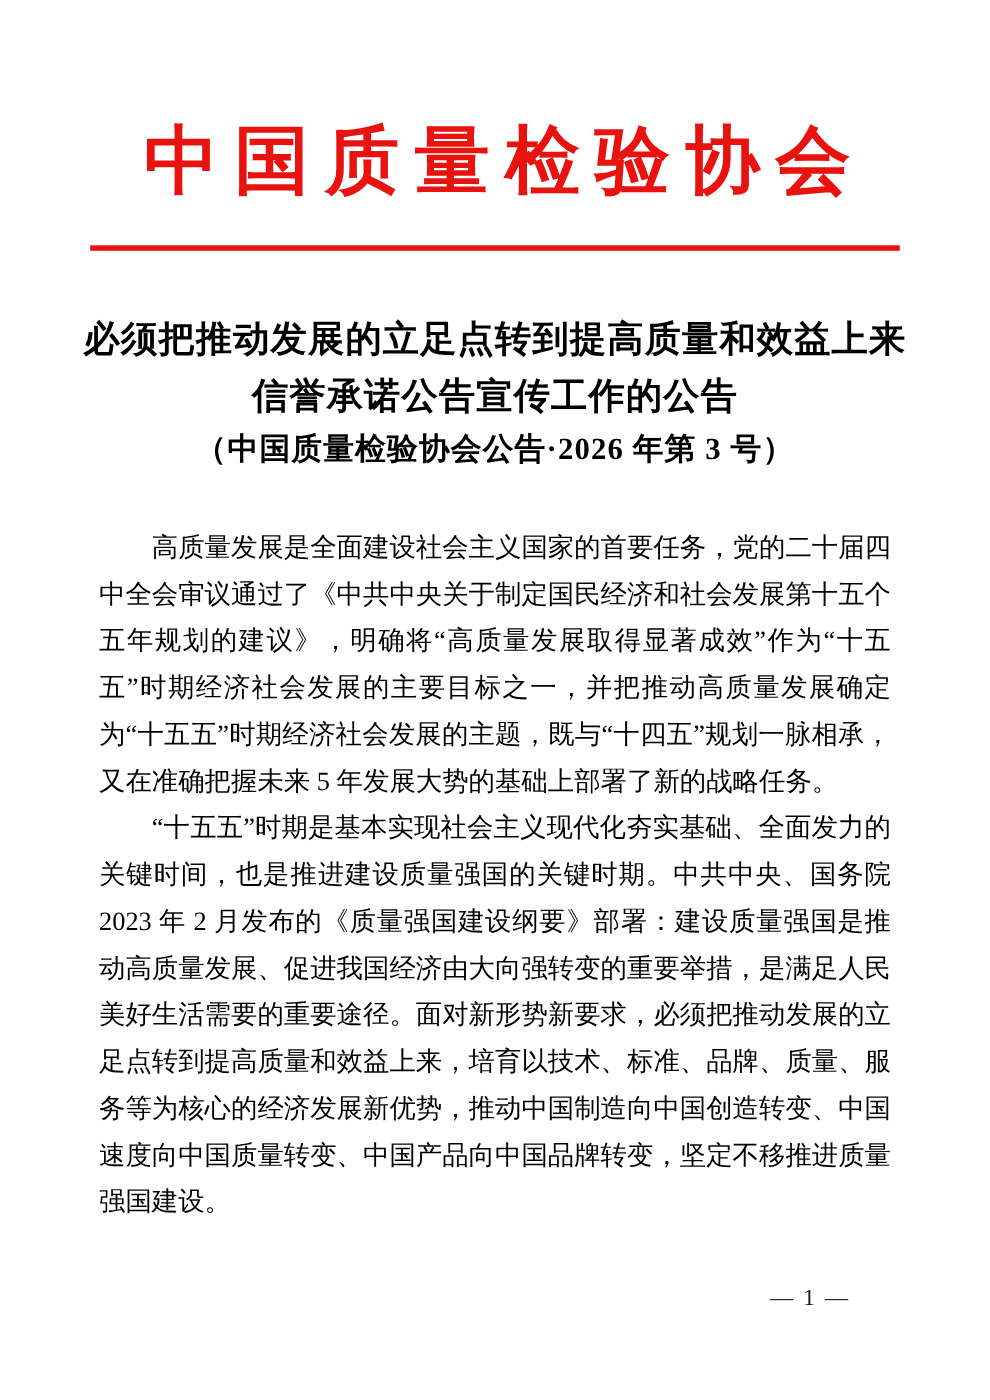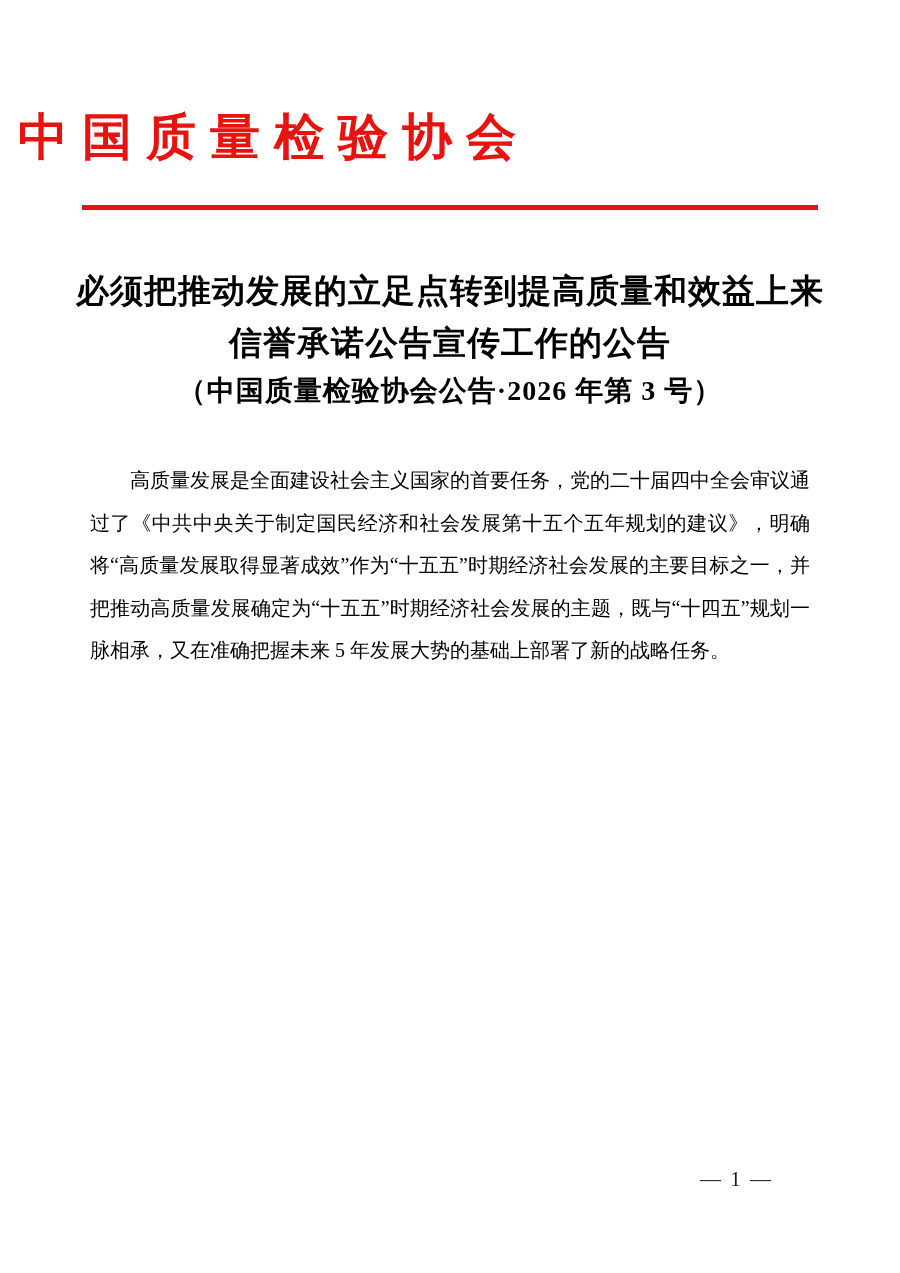--- a/index.html
+++ b/index.html
@@ -9,21 +9,22 @@
     width: 900px;
     height: 1273px;
     margin: 0 auto;
     background: #ffffff;
     overflow: hidden;
     font-family: "Liberation Serif", "DejaVu Serif", serif;
     color: #000000;
   }
   .org-name {
     padding-top: 112px;
-    font-size: 50px;
+    text-align: center;
+    font-size: 68px;
     font-weight: 700;
     line-height: 1;
     letter-spacing: 14px;
     padding-left: 18px; 
     color: #e8120e;
     white-space: nowrap;
   }
   .red-divider {
     width: 736px;
     height: 5px;
@@ -45,21 +46,21 @@
     text-align: center;
     font-size: 28px;
     font-weight: 700;
     line-height: 44px;
     letter-spacing: 1px;
     white-space: nowrap;
   }
   .body-text {
     width: 720px;
     margin: 46px auto 0;
-    font-size: 20px;
+    font-size: 24px;
     line-height: 42.5px;
     text-align: justify;
   }
   .body-text p {
     text-indent: 2em;
     margin: 0;
   }
   .page-number {
     position: absolute;
     top: 1166px;
@@ -81,17 +82,18 @@
 
   <div class="title-block">
     <div class="title-line">必须把推动发展的立足点转到提高质量和效益上来</div>
     <div class="title-line">信誉承诺公告宣传工作的公告</div>
   </div>
 
   <div class="subtitle">（中国质量检验协会公告·2026 年第 3 号）</div>
 
   <div class="body-text">
     <p>高质量发展是全面建设社会主义国家的首要任务，党的二十届四中全会审议通过了《中共中央关于制定国民经济和社会发展第十五个五年规划的建议》，明确将“高质量发展取得显著成效”作为“十五五”时期经济社会发展的主要目标之一，并把推动高质量发展确定为“十五五”时期经济社会发展的主题，既与“十四五”规划一脉相承，又在准确把握未来 5 年发展大势的基础上部署了新的战略任务。</p>
+    <p>“十五五”时期是基本实现社会主义现代化夯实基础、全面发力的关键时间，也是推进建设质量强国的关键时期。中共中央、国务院 2023 年 2 月发布的《质量强国建设纲要》部署：建设质量强国是推动高质量发展、促进我国经济由大向强转变的重要举措，是满足人民美好生活需要的重要途径。面对新形势新要求，必须把推动发展的立足点转到提高质量和效益上来，培育以技术、标准、品牌、质量、服务等为核心的经济发展新优势，推动中国制造向中国创造转变、中国速度向中国质量转变、中国产品向中国品牌转变，坚定不移推进质量强国建设。</p>
   </div>
 
   <div class="page-number">— 1 —</div>
 
 </div>
 
 </body></html>

